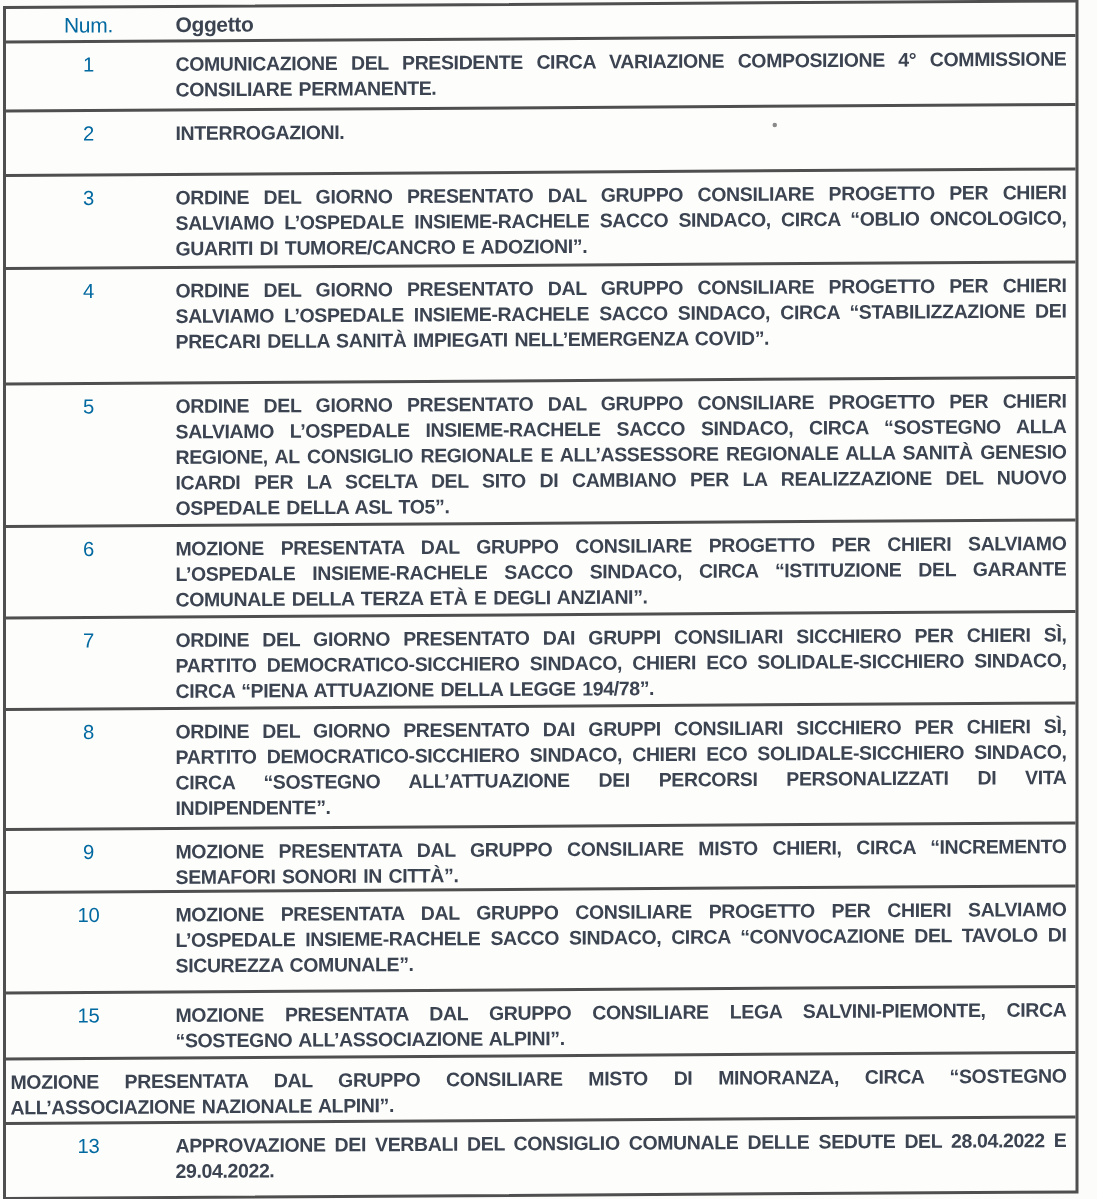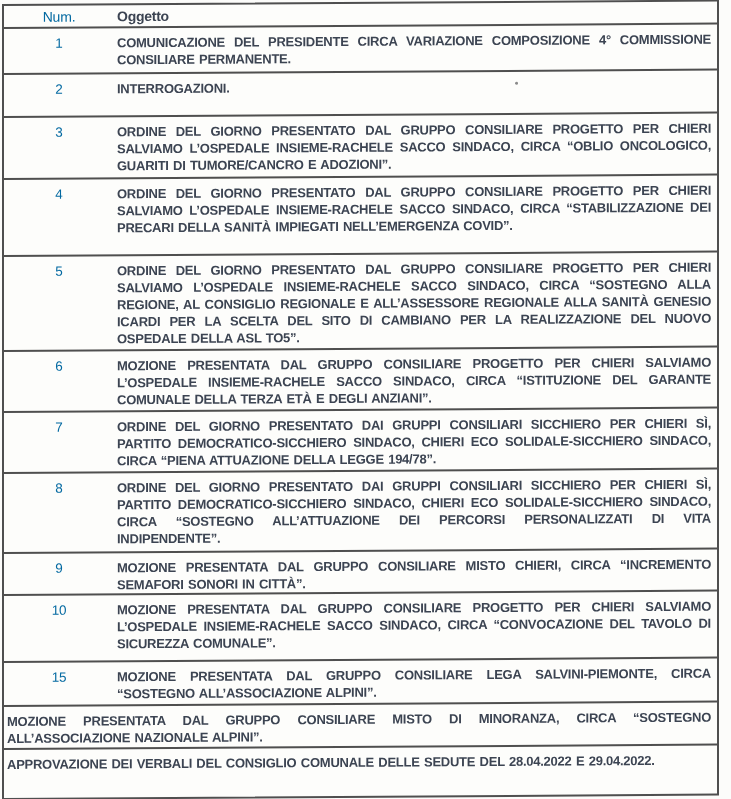--- a/index.html
+++ b/index.html
@@ -149,18 +149,19 @@
     <div class="row r11">
       <div class="num">15</div>
       <div class="obj">MOZIONE PRESENTATA DAL GRUPPO CONSILIARE LEGA SALVINI-PIEMONTE, CIRCA “SOSTEGNO ALL’ASSOCIAZIONE ALPINI”.</div>
     </div>
 
     <div class="row r12">
       <div class="obj">MOZIONE PRESENTATA DAL GRUPPO CONSILIARE MISTO DI MINORANZA, CIRCA “SOSTEGNO ALL’ASSOCIAZIONE NAZIONALE ALPINI”.</div>
     </div>
 
     <div class="row r13">
+      <div class="num">13</div>
       <div class="obj">APPROVAZIONE DEI VERBALI DEL CONSIGLIO COMUNALE DELLE SEDUTE DEL 28.04.2022 E 29.04.2022.</div>
     </div>
 
   </div>
   <div class="speck"></div>
 </div>
 
 </body></html>

